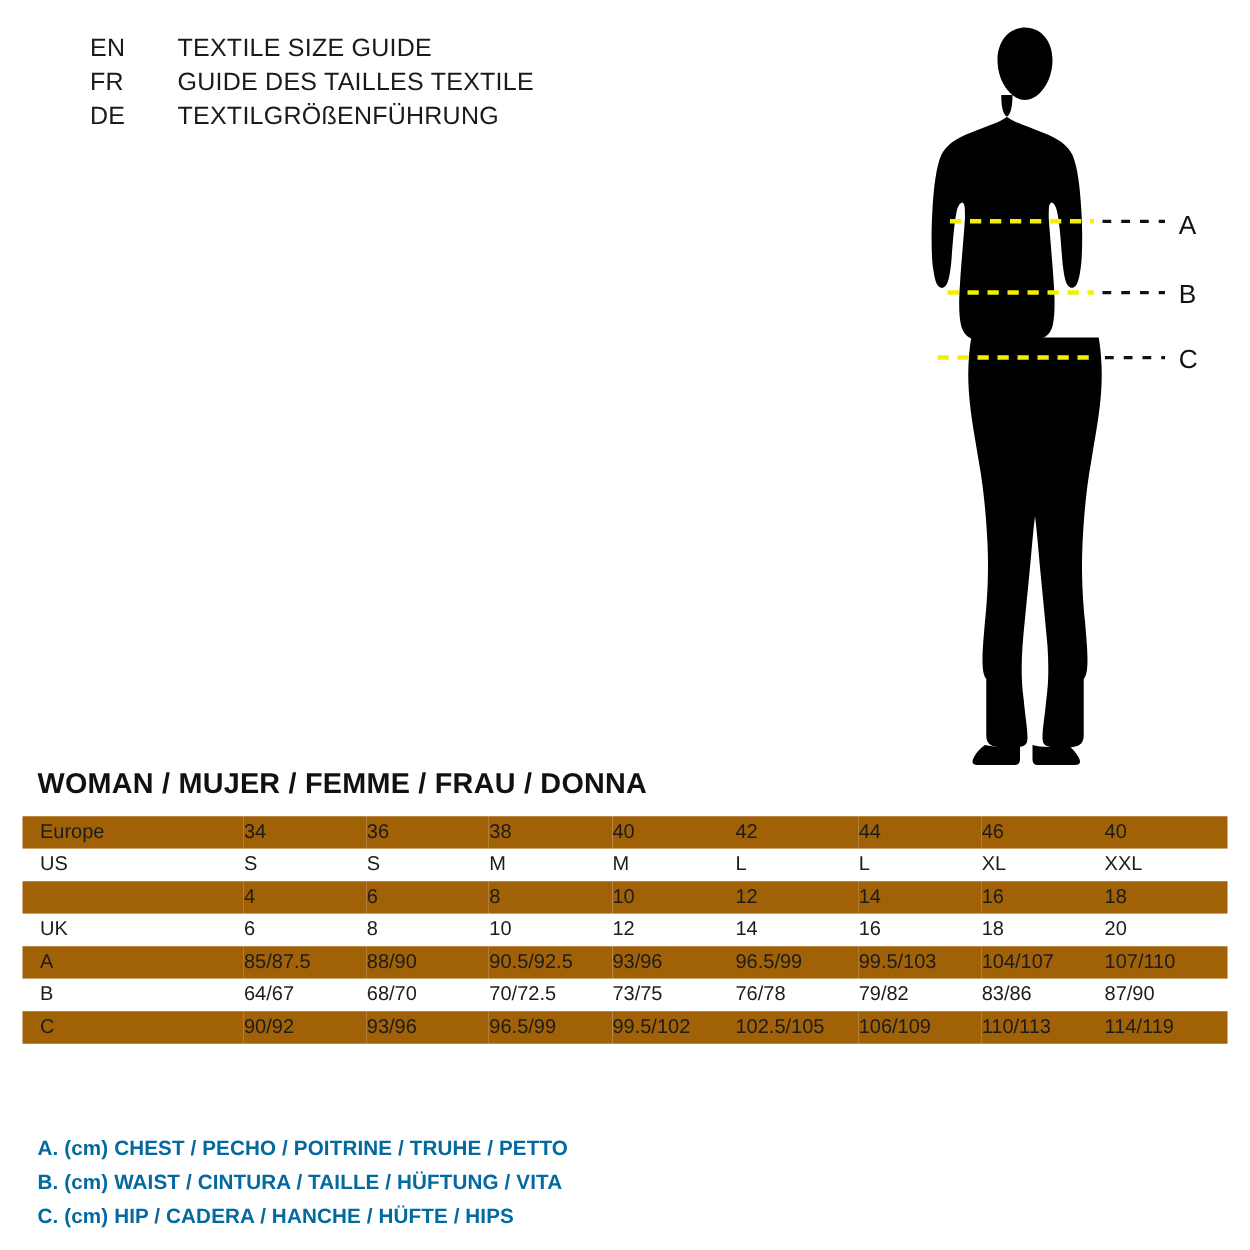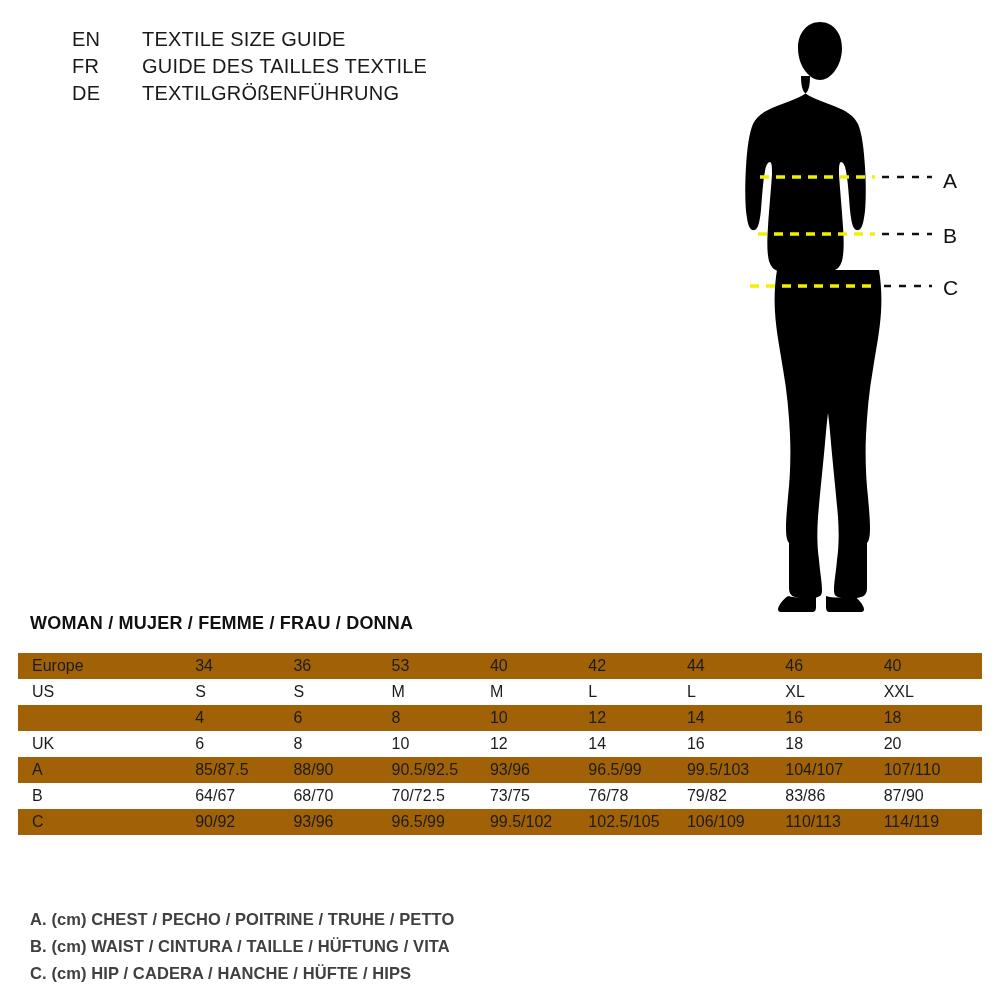--- a/index.html
+++ b/index.html
@@ -60,21 +60,21 @@
   }
   .marker-a { left: 243px; top: 159px; }
   .marker-b { left: 243px; top: 214px; }
   .marker-c { left: 243px; top: 266px; }
 
   
   .section-title {
     position: absolute;
     left: 30px;
     top: 613px;
-    font-size: 18px;
+    font-size: 23px;
     font-weight: bold;
     letter-spacing: 0.2px;
     color: #111;
   }
 
   
   .size-table {
     position: absolute;
     left: 18px;
     top: 653px;
@@ -111,21 +111,21 @@
     margin-left: 32px;
   }
 
   
   .legend {
     position: absolute;
     left: 30px;
     top: 906px;
     font-size: 16.5px;
     font-weight: bold;
-    color: #404040;
+    color: #0369a1;
     letter-spacing: 0.1px;
   }
   .legend div { height: 27px; line-height: 27px; white-space: nowrap; }
 </style>
 </head>
 <body>
 
 <div class="lang-block">
   <div class="lang-row">
     <span class="lang-code">EN</span>
@@ -171,21 +171,21 @@
 
 <div class="section-title">WOMAN / MUJER / FEMME / FRAU / DONNA</div>
 
 <table class="size-table">
   <tbody>
 
     <tr class="shade">
       <td class="col-label">Europe</td>
       <td class="col-val">34</td>
       <td class="col-val">36</td>
-      <td class="col-val">53</td>
+      <td class="col-val">38</td>
       <td class="col-val">40</td>
       <td class="col-val">42</td>
       <td class="col-val">44</td>
       <td class="col-val">46</td>
       <td class="col-val">40</td>
     </tr>
 
     <tr class="plain">
       <td class="col-label">US</td>
       <td class="col-val">S</td>

